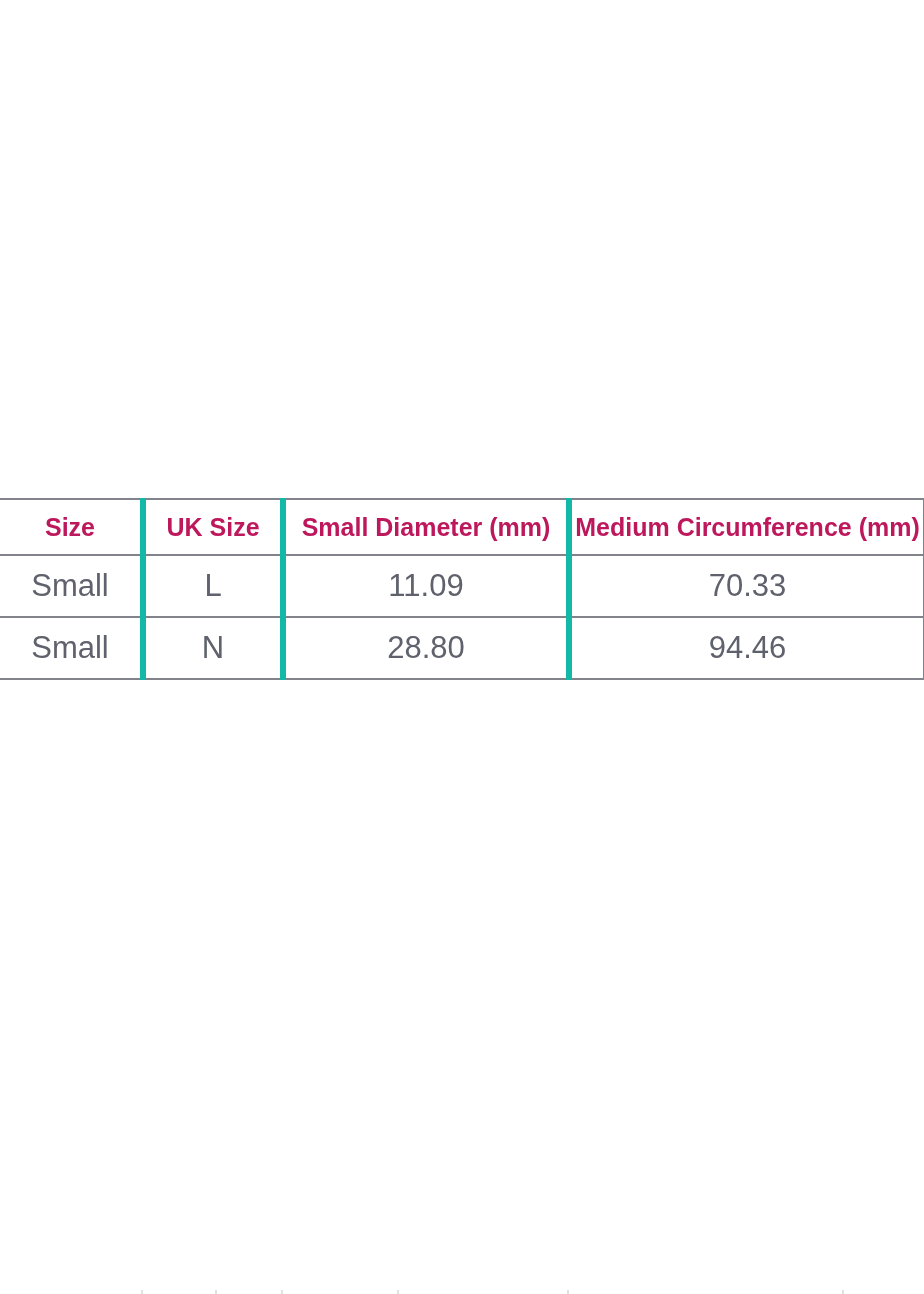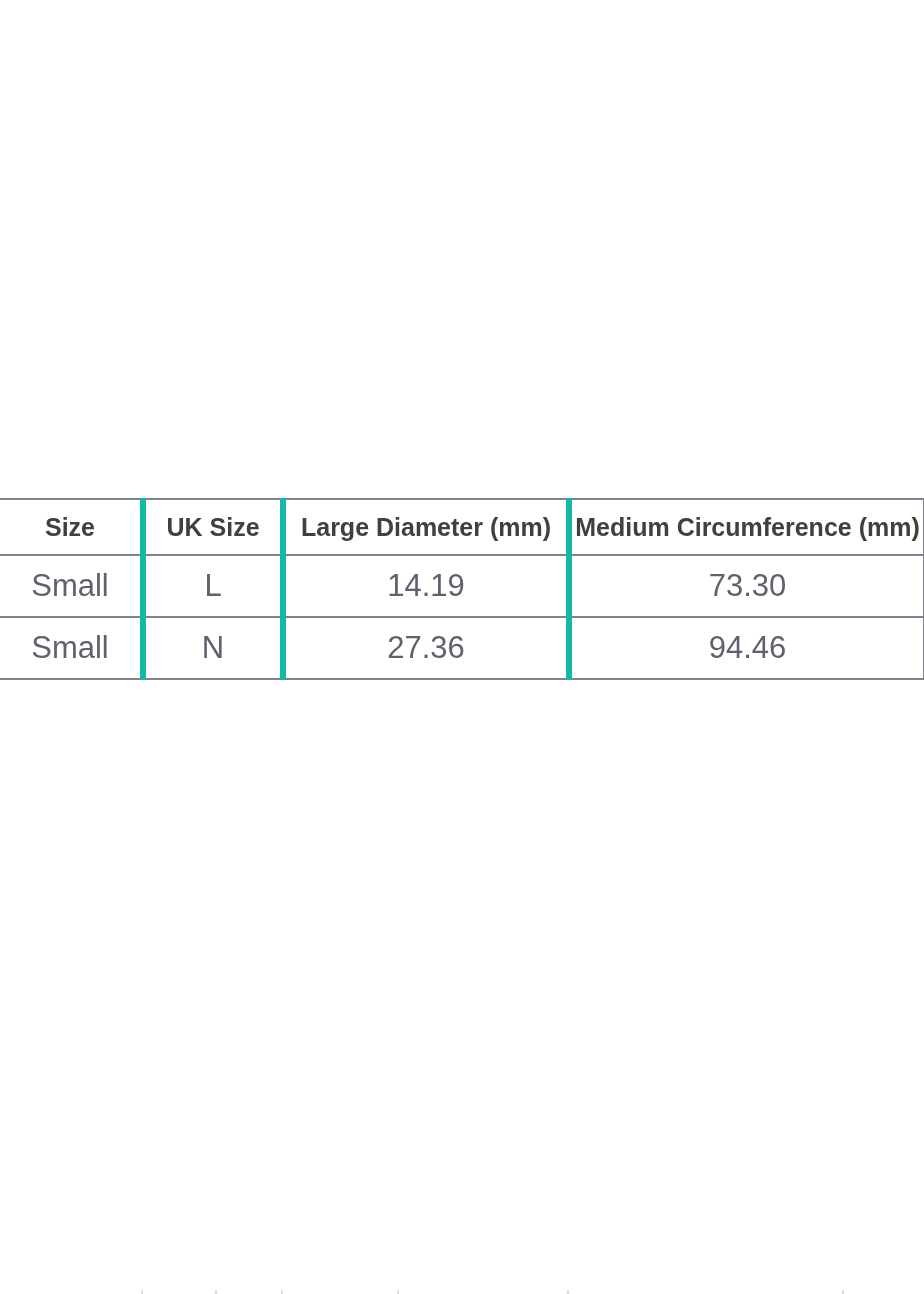--- a/index.html
+++ b/index.html
@@ -40,21 +40,21 @@
     color: #63666f;
     white-space: nowrap;
     overflow: hidden;
   }
   table.size-chart th:first-child,
   table.size-chart td:first-child { border-left: none; }
   table.size-chart thead th {
     height: 56px;
     font-weight: bold;
     font-size: 25px;
-    color: #404040;
+    color: #be185d;
     letter-spacing: 0;
   }
   table.size-chart tbody td {
     height: 62px;
     font-weight: 400;
     font-size: 31px;
     color: #5f626c;
     border-radius: 16px;
   }
   
@@ -89,35 +89,35 @@
     <colgroup>
       <col class="c1">
         <col class="c2">
         <col class="c3">
         <col class="c4">
     </colgroup>
     <thead>
       <tr>
         <th>Size</th>
         <th>UK Size</th>
-        <th>Large Diameter (mm)</th>
+        <th>Small Diameter (mm)</th>
         <th>Medium Circumference (mm)</th>
       </tr>
     </thead>
     <tbody>
       <tr>
         <td>Small</td>
         <td>L</td>
-        <td>14.19</td>
-        <td>73.30</td>
+        <td>11.09</td>
+        <td>70.33</td>
       </tr>
       <tr>
         <td>Small</td>
         <td>N</td>
-        <td>27.36</td>
+        <td>28.80</td>
         <td>94.46</td>
       </tr>
     </tbody>
   </table>
 
   <div class="bottom-fragment">
     <span class="tick t1"></span>
     <span class="tick t2"></span>
     <span class="tick t3"></span>
     <span class="tick t4"></span>

